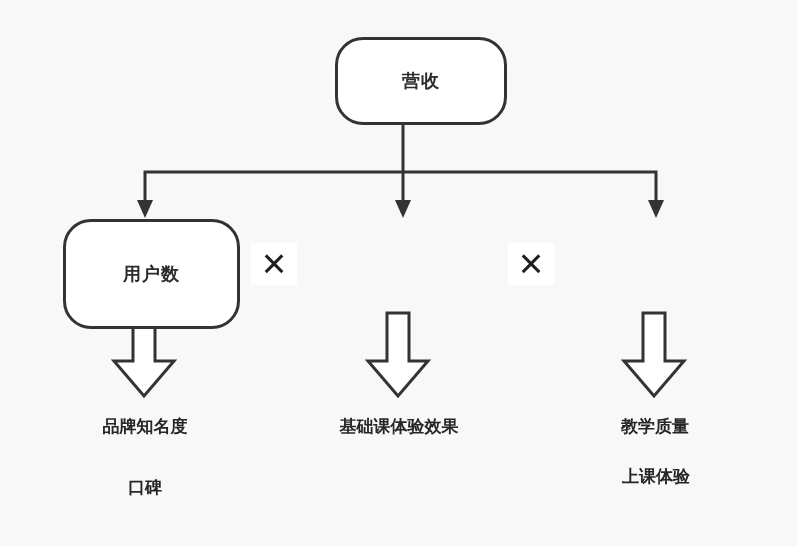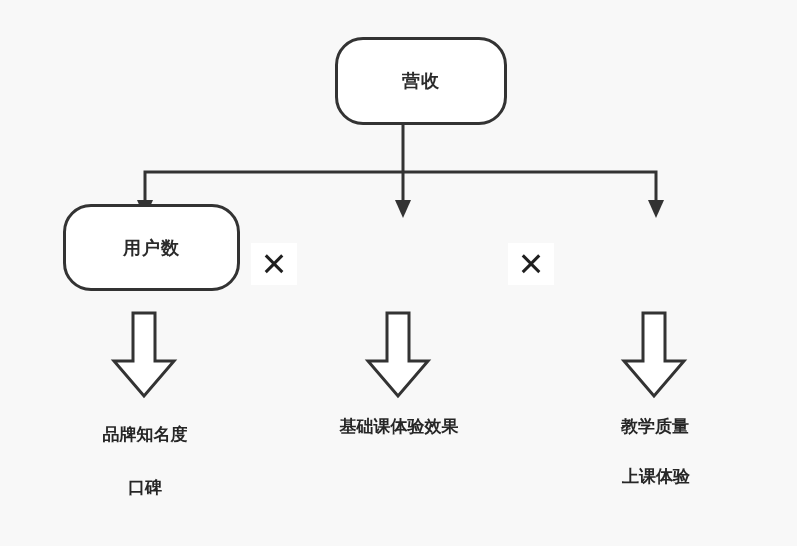--- a/index.html
+++ b/index.html
@@ -34,21 +34,21 @@
     display: flex;
     align-items: center;
     justify-content: center;
     font-size: 18px;
     font-weight: bold;
     color: #2b2b2b;
     letter-spacing: 1px;
     z-index: 2;
   }
   .node-root   { left: 318px; top: 37px;  width: 172px; height: 88px; margin-left: 17px; }
-  .node-f0     { left: 63px;  top: 204px; width: 177px; height: 87px; text-align: right; }
+  .node-f0     { left: 63px;  top: 219px; width: 177px; height: 110px; text-align: right; }
   .node-f1     { left: 318px; top: 219px; width: 172px; height: 87px; }
   .node-f2     { left: 570px; top: 219px; width: 175px; height: 87px; }
   .operator {
     position: absolute;
     width: 46px;
     height: 42px;
     background: #ffffff;
     display: flex;
     align-items: center;
     justify-content: center;
@@ -62,21 +62,21 @@
   .op-1 { left: 508px; top: 243px; }
   .driver {
     position: absolute;
     width: 220px;
     text-align: center;
     font-size: 17px;
     font-weight: bold;
     color: #262626;
     z-index: 2;
   }
-  .d-0-0 { left: 35px;  top: 415px; margin-top: 8px; }
+  .d-0-0 { left: 35px;  top: 415px; }
   .d-0-1 { left: 35px;  top: 476px; }
   .d-1-0 { left: 289px; top: 415px; }
   .d-2-0 { left: 545px; top: 415px; }
   .d-2-1 { left: 546px; top: 465px; }
 </style>
 </head>
 <body>
 
 <div class="canvas">
 

